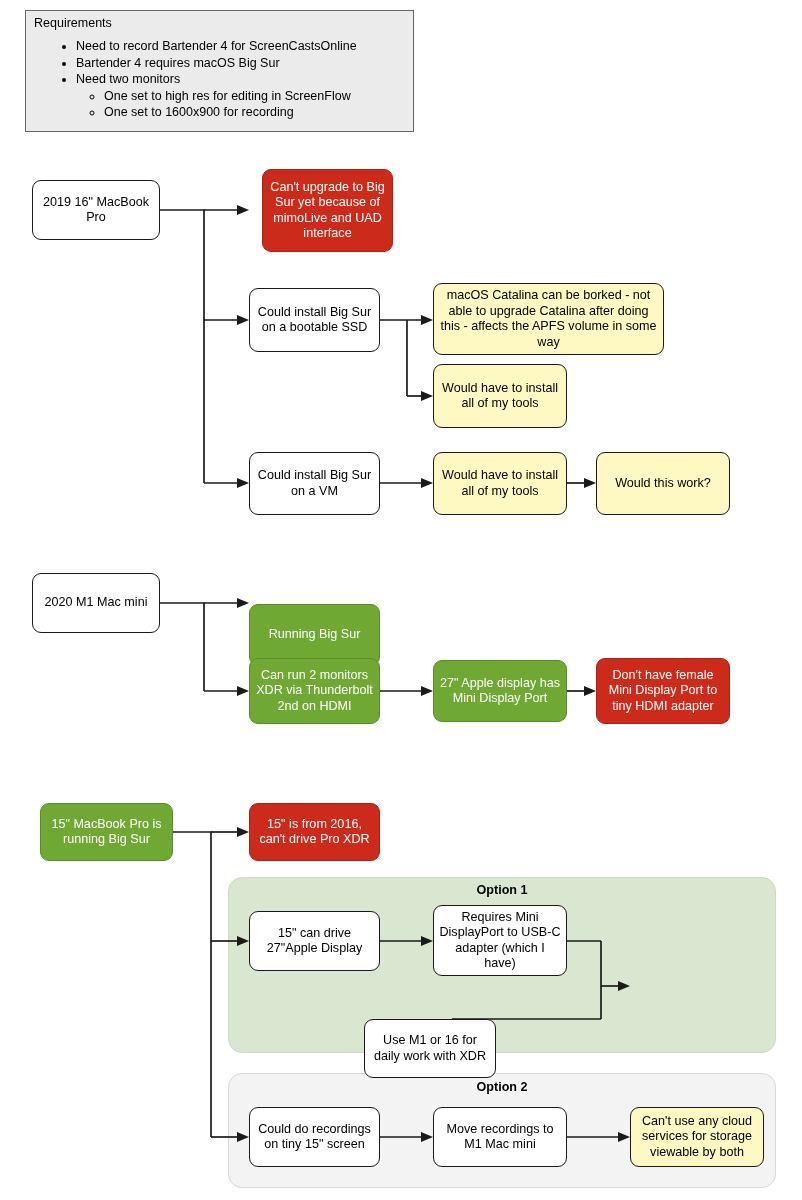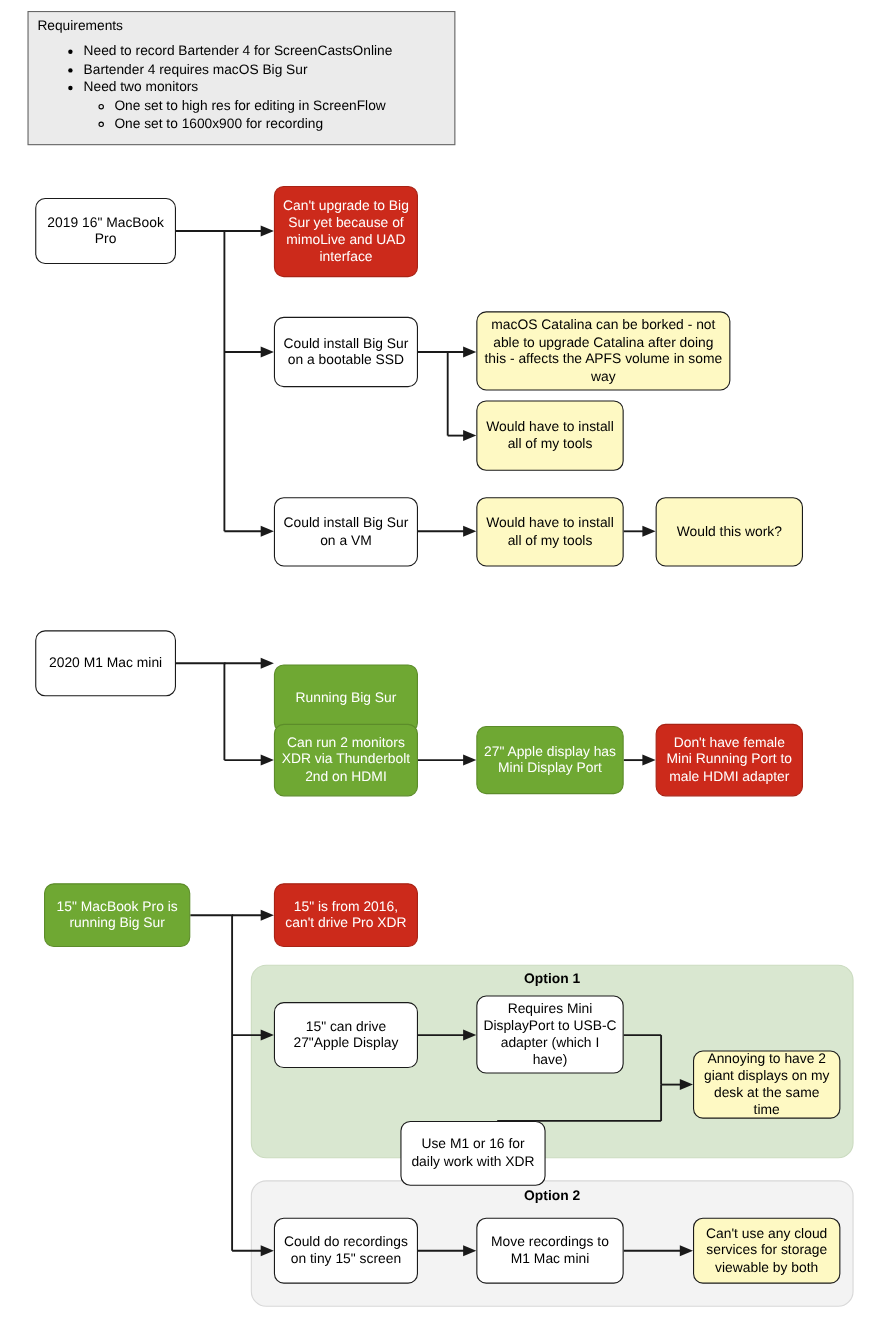--- a/index.html
+++ b/index.html
@@ -217,21 +217,21 @@
     <polygon points="433,1137 421,1132 421,1142"></polygon>
     <line x1="567" y1="1137" x2="622" y2="1137"></line>
     <polygon points="630,1137 618,1132 618,1142"></polygon>
   </svg>
 
   <div class="node white" style="left:32px; top:180px; width:128px; height:60px;">
     <span class="txt">2019 16"
 MacBook Pro</span>
   </div>
 
-  <div class="node red" style="left:249px; top:169px; width:131px; height:83px;">
+  <div class="node red" style="left:262px; top:169px; width:131px; height:83px;">
     <span class="txt">Can't upgrade to Big Sur yet because of mimoLive and UAD interface</span>
   </div>
 
   <div class="node white" style="left:249px; top:288px; width:131px; height:64px;">
     <span class="txt">Could install Big Sur on a bootable SSD</span>
   </div>
 
   <div class="node yellow" style="left:433px; top:283px; width:231px; height:72px;">
     <span class="txt">macOS Catalina can be borked - not able to upgrade Catalina after doing this - affects the APFS volume in some way</span>
   </div>
@@ -262,21 +262,21 @@
 
   <div class="node green" style="left:249px; top:658px; width:131px; height:66px;">
     <span class="txt">Can run 2 monitors XDR via Thunderbolt 2nd on HDMI</span>
   </div>
 
   <div class="node green" style="left:433px; top:660px; width:134px; height:62px;">
     <span class="txt">27" Apple display has Mini Display Port</span>
   </div>
 
   <div class="node red" style="left:596px; top:658px; width:134px; height:66px;">
-    <span class="txt">Don't have female Mini Running Port to male HDMI adapter</span>
+    <span class="txt">Don't have female Mini Display Port to tiny HDMI adapter</span>
   </div>
 
   <div class="node green" style="left:40px; top:803px; width:133px; height:58px;">
     <span class="txt">15" MacBook Pro is running Big Sur</span>
   </div>
 
   <div class="node red" style="left:249px; top:803px; width:131px; height:58px;">
     <span class="txt">15" is from 2016, can't drive Pro XDR</span>
   </div>
 
@@ -285,23 +285,20 @@
   </div>
 
   <div class="node white" style="left:433px; top:905px; width:134px; height:71px;">
     <span class="txt">Requires Mini DisplayPort to USB-C adapter (which I have)</span>
   </div>
 
   <div class="node white" style="left:320px; top:1019px; width:132px; height:59px;margin-left:44px;">
     <span class="txt">Use M1 or 16 for daily work with XDR</span>
   </div>
 
-  <div class="node yellow" style="left:630px; top:955px; width:134px; height:62px;">
-    <span class="txt">Annoying to have 2 giant displays on my desk at the same time</span>
-  </div>
 
   <div class="node white" style="left:249px; top:1107px; width:131px; height:60px;">
     <span class="txt">Could do recordings on tiny 15" screen</span>
   </div>
 
   <div class="node white" style="left:433px; top:1107px; width:134px; height:60px;">
     <span class="txt">Move recordings to M1 Mac mini</span>
   </div>
 
   <div class="node yellow" style="left:630px; top:1107px; width:134px; height:60px;">

